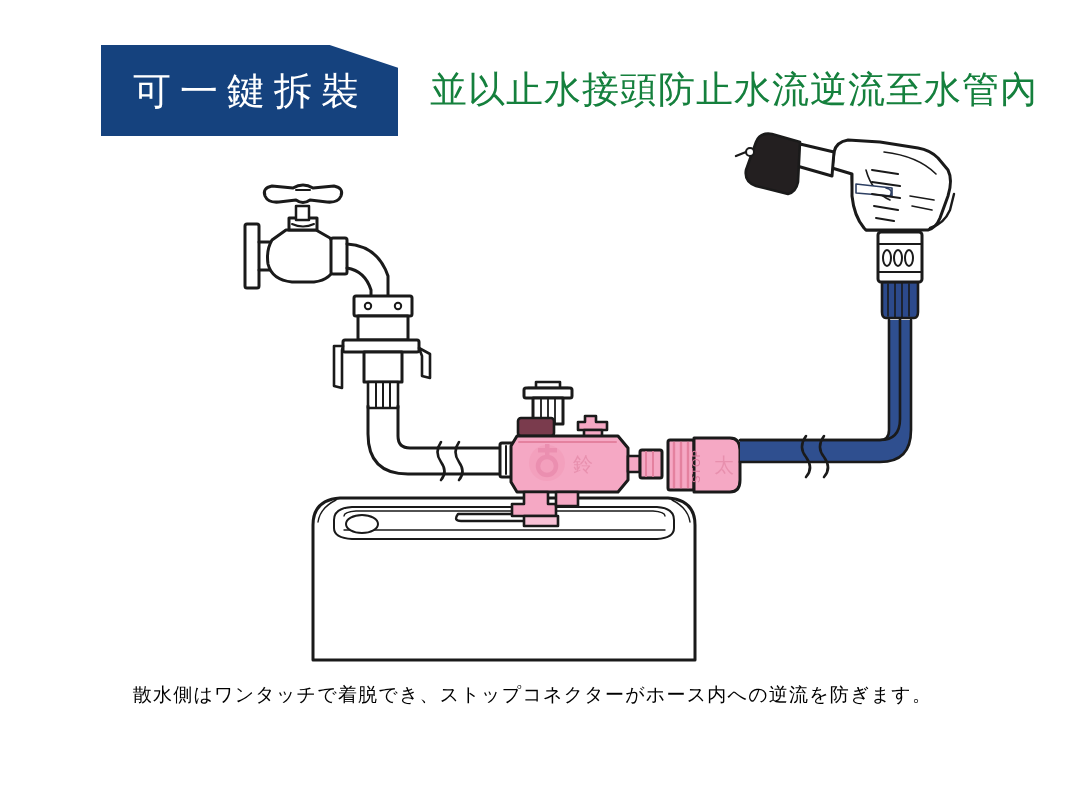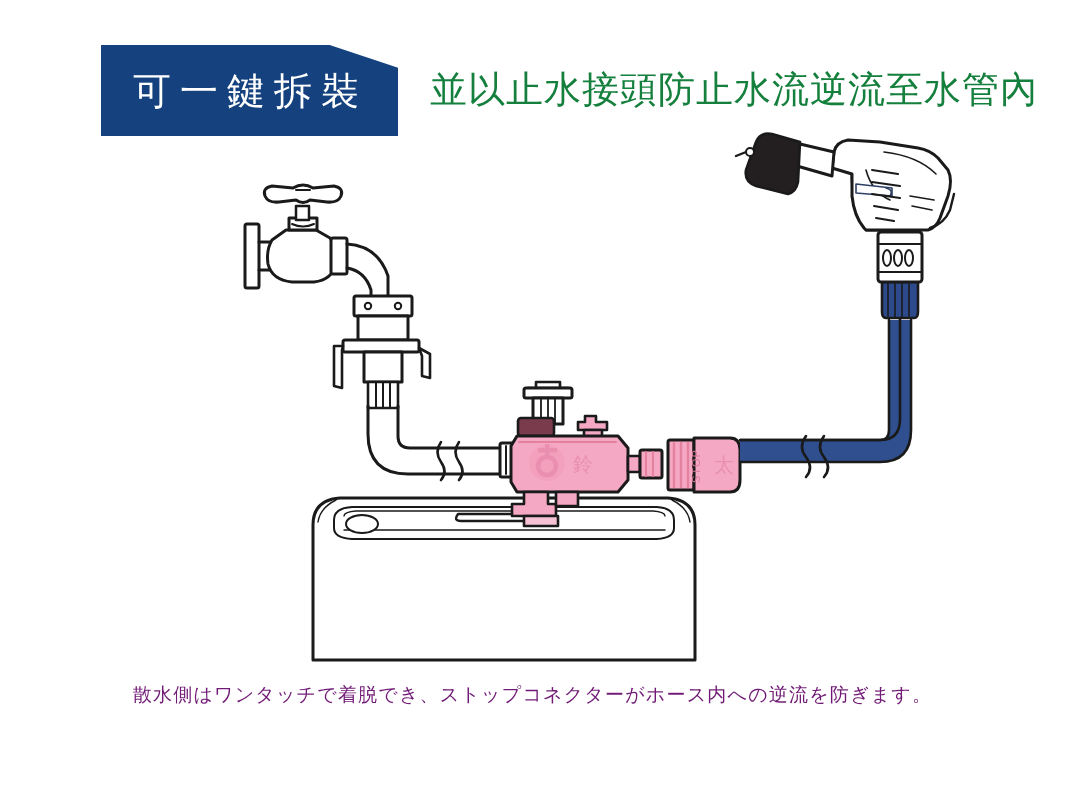--- a/index.html
+++ b/index.html
@@ -77,21 +77,21 @@
   }
   #illustration svg { display: block; }
 
   
   #caption {
     position: absolute;
     left: 0;
     top: 682px;
     width: 1065px;
     text-align: center;
-    color: #701a75;
+    color: #000000;
     font-size: 19px;
     letter-spacing: 1.2px;
     white-space: nowrap;
     font-weight: 400;
   }
 </style>
 </head>
 <body>
 
 <div id="page">

